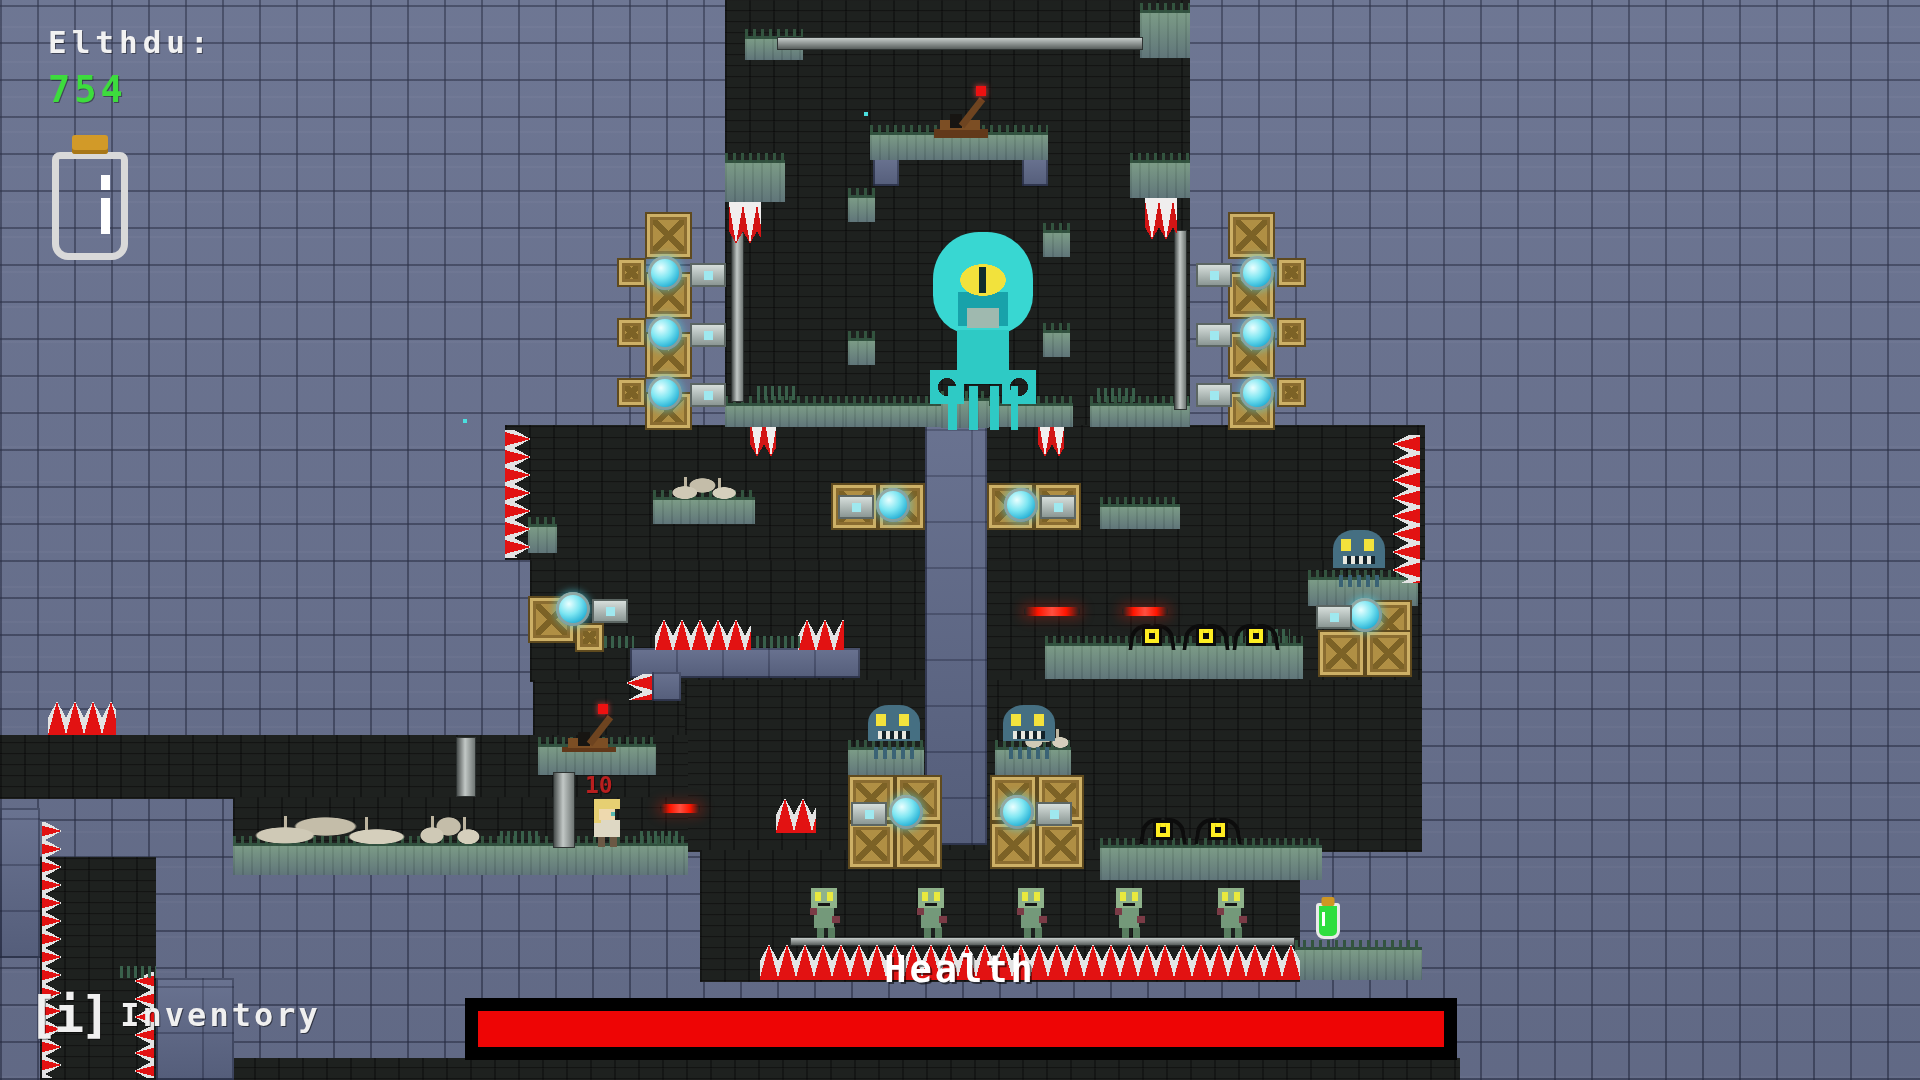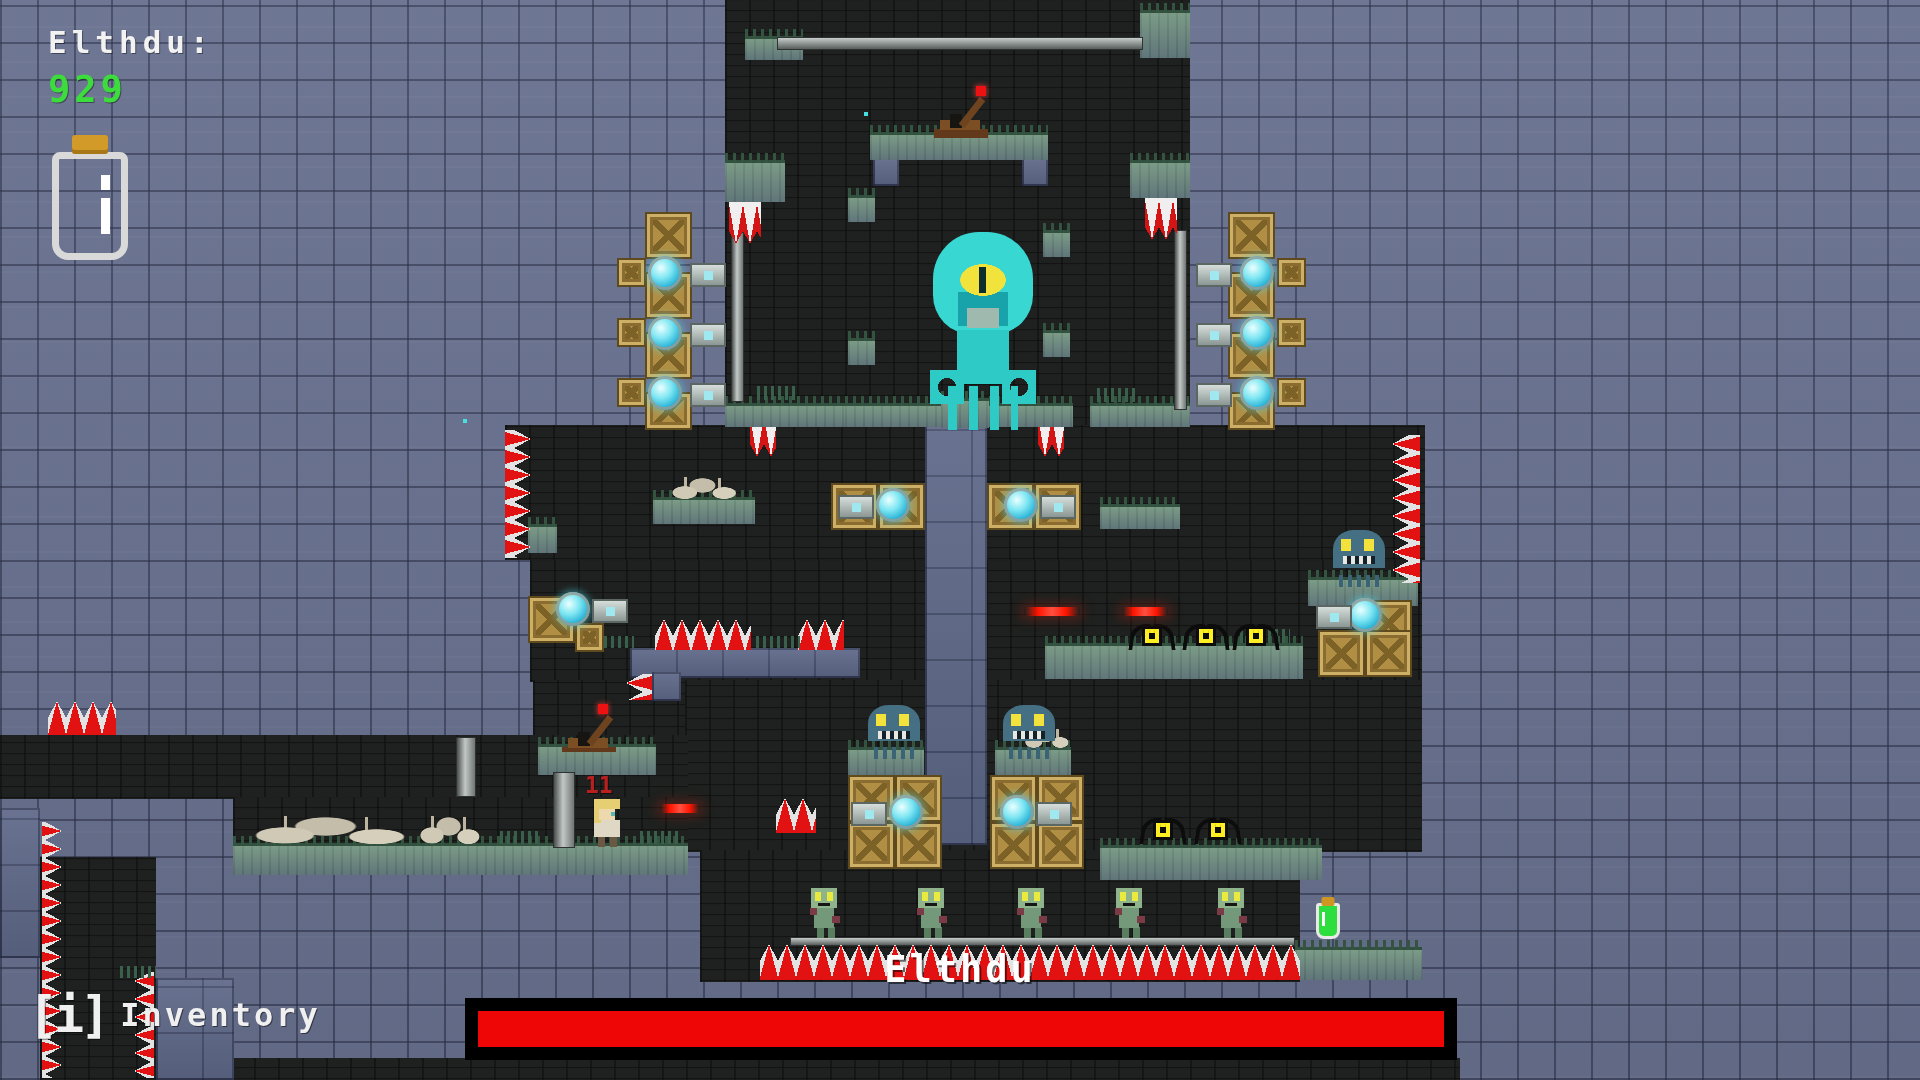--- a/index.html
+++ b/index.html
@@ -318,32 +318,32 @@
     <div class="e lever" style="left: 932px; top: 90px; width: 62px; height: 48px;"></div>
     <div class="e lever" style="left: 560px; top: 708px; width: 56px; height: 44px;"></div>
     <div class="e laser" style="left: 1024px; top: 607px; width: 56px; height: 9px;"></div>
     <div class="e laser" style="left: 1122px; top: 607px; width: 46px; height: 9px;"></div>
     <div class="e laser" style="left: 660px; top: 804px; width: 40px; height: 9px;"></div>
     <div class="e potion-sm" style="left: 1316px; top: 903px; width: 24px; height: 36px;"></div>
   </div>
 
 <div class="hud hud-health">
   <div class="lbl">Elthdu:</div>
-  <div class="val">929</div>
+  <div class="val">754</div>
 </div>
 
 <div class="hud hud-potion">
   <div class="cap"></div>
   <div class="idot"></div>
   <div class="ibar"></div>
 </div>
 
 <div class="hud inv-hint">
   <span class="inv-key">[i]</span>
   <span class="inv-lbl">Inventory</span>
 </div>
 
-<div class="hud damage-num">11</div>
-
-<div class="hud boss-name">Elthdu</div>
+<div class="hud damage-num">10</div>
+
+<div class="hud boss-name">Health</div>
 <div class="hud boss-bar">
   <div class="boss-fill" style="width: 966px; background: rgb(238, 5, 5);"></div>
 </div>
 
 </body></html>

